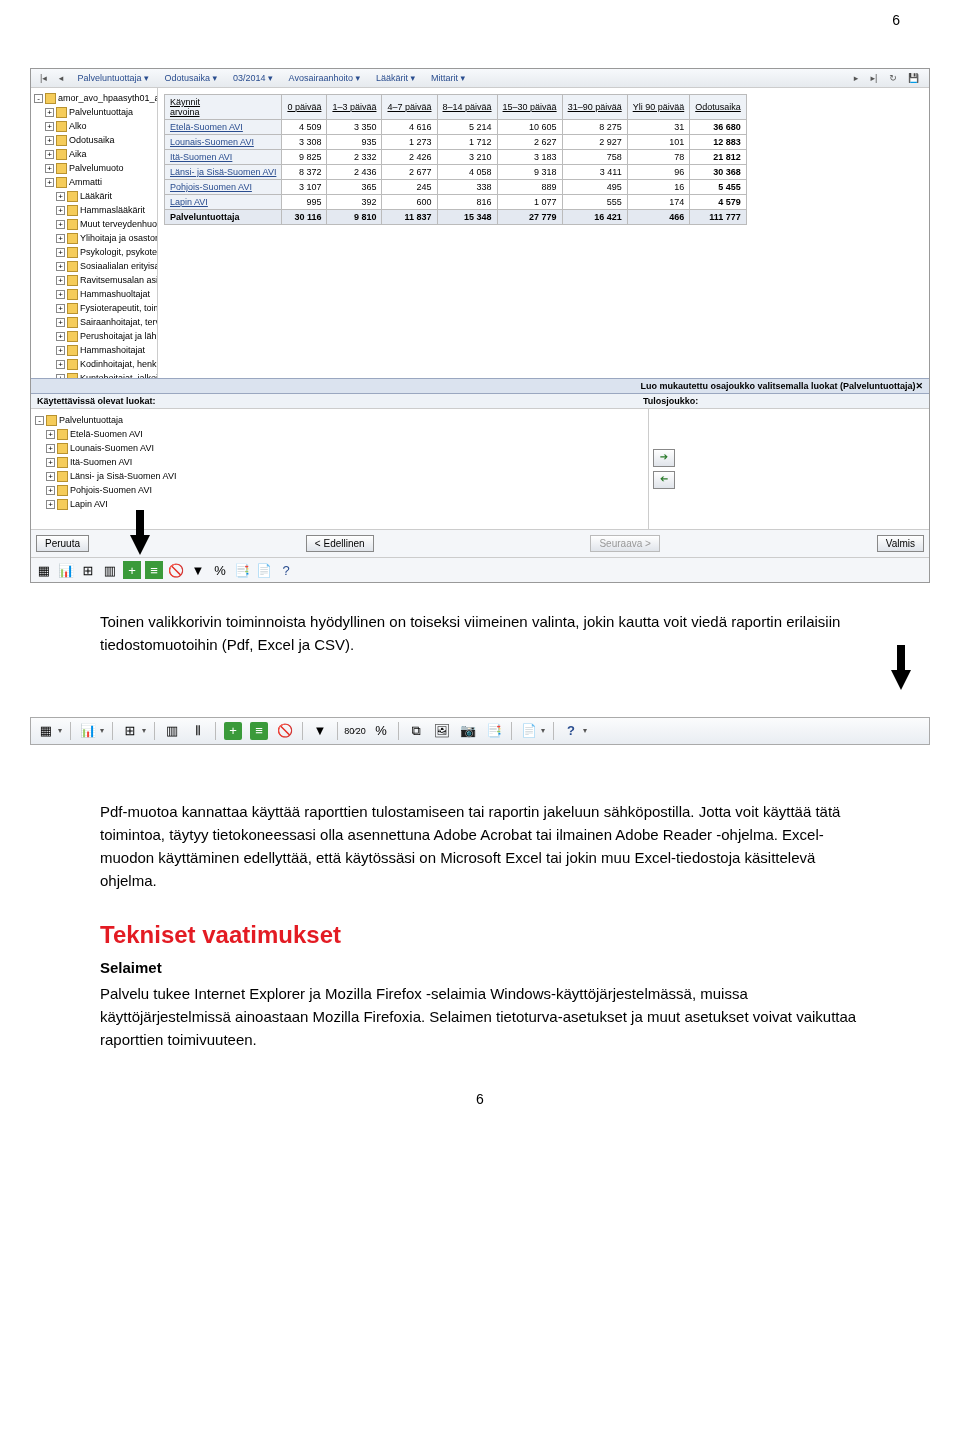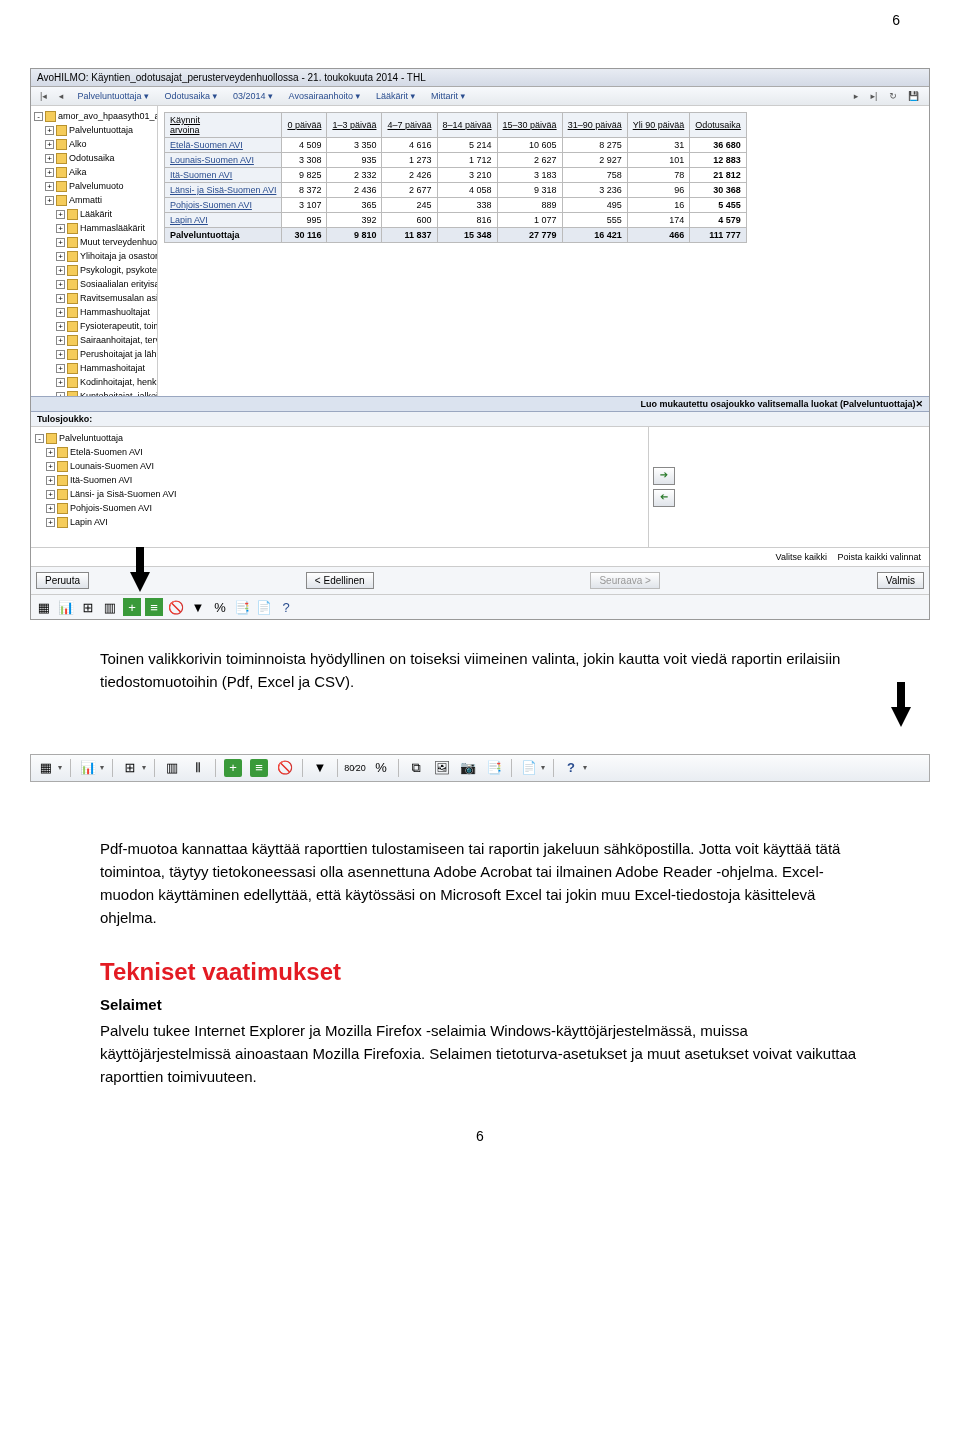--- a/index.html
+++ b/index.html
@@ -236,21 +236,20 @@
     font-size:14px;
     padding: 20px 0 30px 0;
   }
 </style>
 </head>
 <body>
 
 <div class="page-number-top">6</div>
 
 <div class="screenshot">
-  <div class="ss-titlebar">AvoHILMO: Käyntien_odotusajat_perusterveydenhuollossa - 21. toukokuuta 2014 - THL</div>
 
   <div class="ss-toolbar">
     <span class="nav">|◂</span>
     <span class="nav">◂</span>
     <span class="item">Palveluntuottaja ▾</span>
     <span class="item">Odotusaika ▾</span>
     <span class="item">03/2014 ▾</span>
     <span class="item">Avosairaanhoito ▾</span>
     <span class="item">Lääkärit ▾</span>
     <span class="item">Mittarit ▾</span>
@@ -421,21 +420,21 @@
               <td>78</td>
               <td><b>21 812</b></td>
             </tr>
             <tr>
               <td class="rowlink">Länsi- ja Sisä-Suomen AVI</td>
               <td>8 372</td>
               <td>2 436</td>
               <td>2 677</td>
               <td>4 058</td>
               <td>9 318</td>
-              <td>3 236</td>
+              <td>3 411</td>
               <td>96</td>
               <td><b>30 368</b></td>
             </tr>
             <tr>
               <td class="rowlink">Pohjois-Suomen AVI</td>
               <td>3 107</td>
               <td>365</td>
               <td>245</td>
               <td>338</td>
               <td>889</td>
@@ -468,20 +467,21 @@
           </tbody>
       </table>
     </div>
   </div>
 
   <div class="ss-bottomtitle">
     <span>Luo mukautettu osajoukko valitsemalla luokat (Palveluntuottaja)</span>
     <span>✕</span>
   </div>
   <div class="ss-filterrow">
+    <span style="flex:1">Käytettävissä olevat luokat:</span>
     <span style="width:280px">Tulosjoukko:</span>
   </div>
   <div class="ss-filtermain">
     <div class="ss-filtertree" id="filter-tree">
         <div class="tree-node ">
           <span class="tree-plus">-</span>
           <span class="tree-icon"></span>
           <span>Palveluntuottaja</span>
         </div>
         <div class="tree-node tree-indent1">
@@ -512,24 +512,20 @@
         <div class="tree-node tree-indent1">
           <span class="tree-plus">+</span>
           <span class="tree-icon"></span>
           <span>Lapin AVI</span>
         </div>
       </div>
     <div class="ss-filterright">
       <div class="arrow-btn" style="top:40px;color:#2a7a2a">➔</div>
       <div class="arrow-btn" style="top:62px;color:#2a7a2a;transform:scaleX(-1)">➔</div>
     </div>
-  </div>
-  <div class="ss-filterbottom">
-    <span>Valitse kaikki</span>
-    <span>Poista kaikki valinnat</span>
   </div>
   <div class="ss-wizard">
     <span class="wiz-btn">Peruuta</span>
     <span class="wiz-btn">&lt; Edellinen</span>
     <span class="wiz-btn dis">Seuraava &gt;</span>
     <span class="wiz-btn">Valmis</span>
   </div>
   <div style="border-top:1px solid #ccc;padding:3px 4px;display:flex;gap:4px;background:#f4f6f9">
     <span class="tb-icon">▦</span>
     <span class="tb-icon">📊</span>

